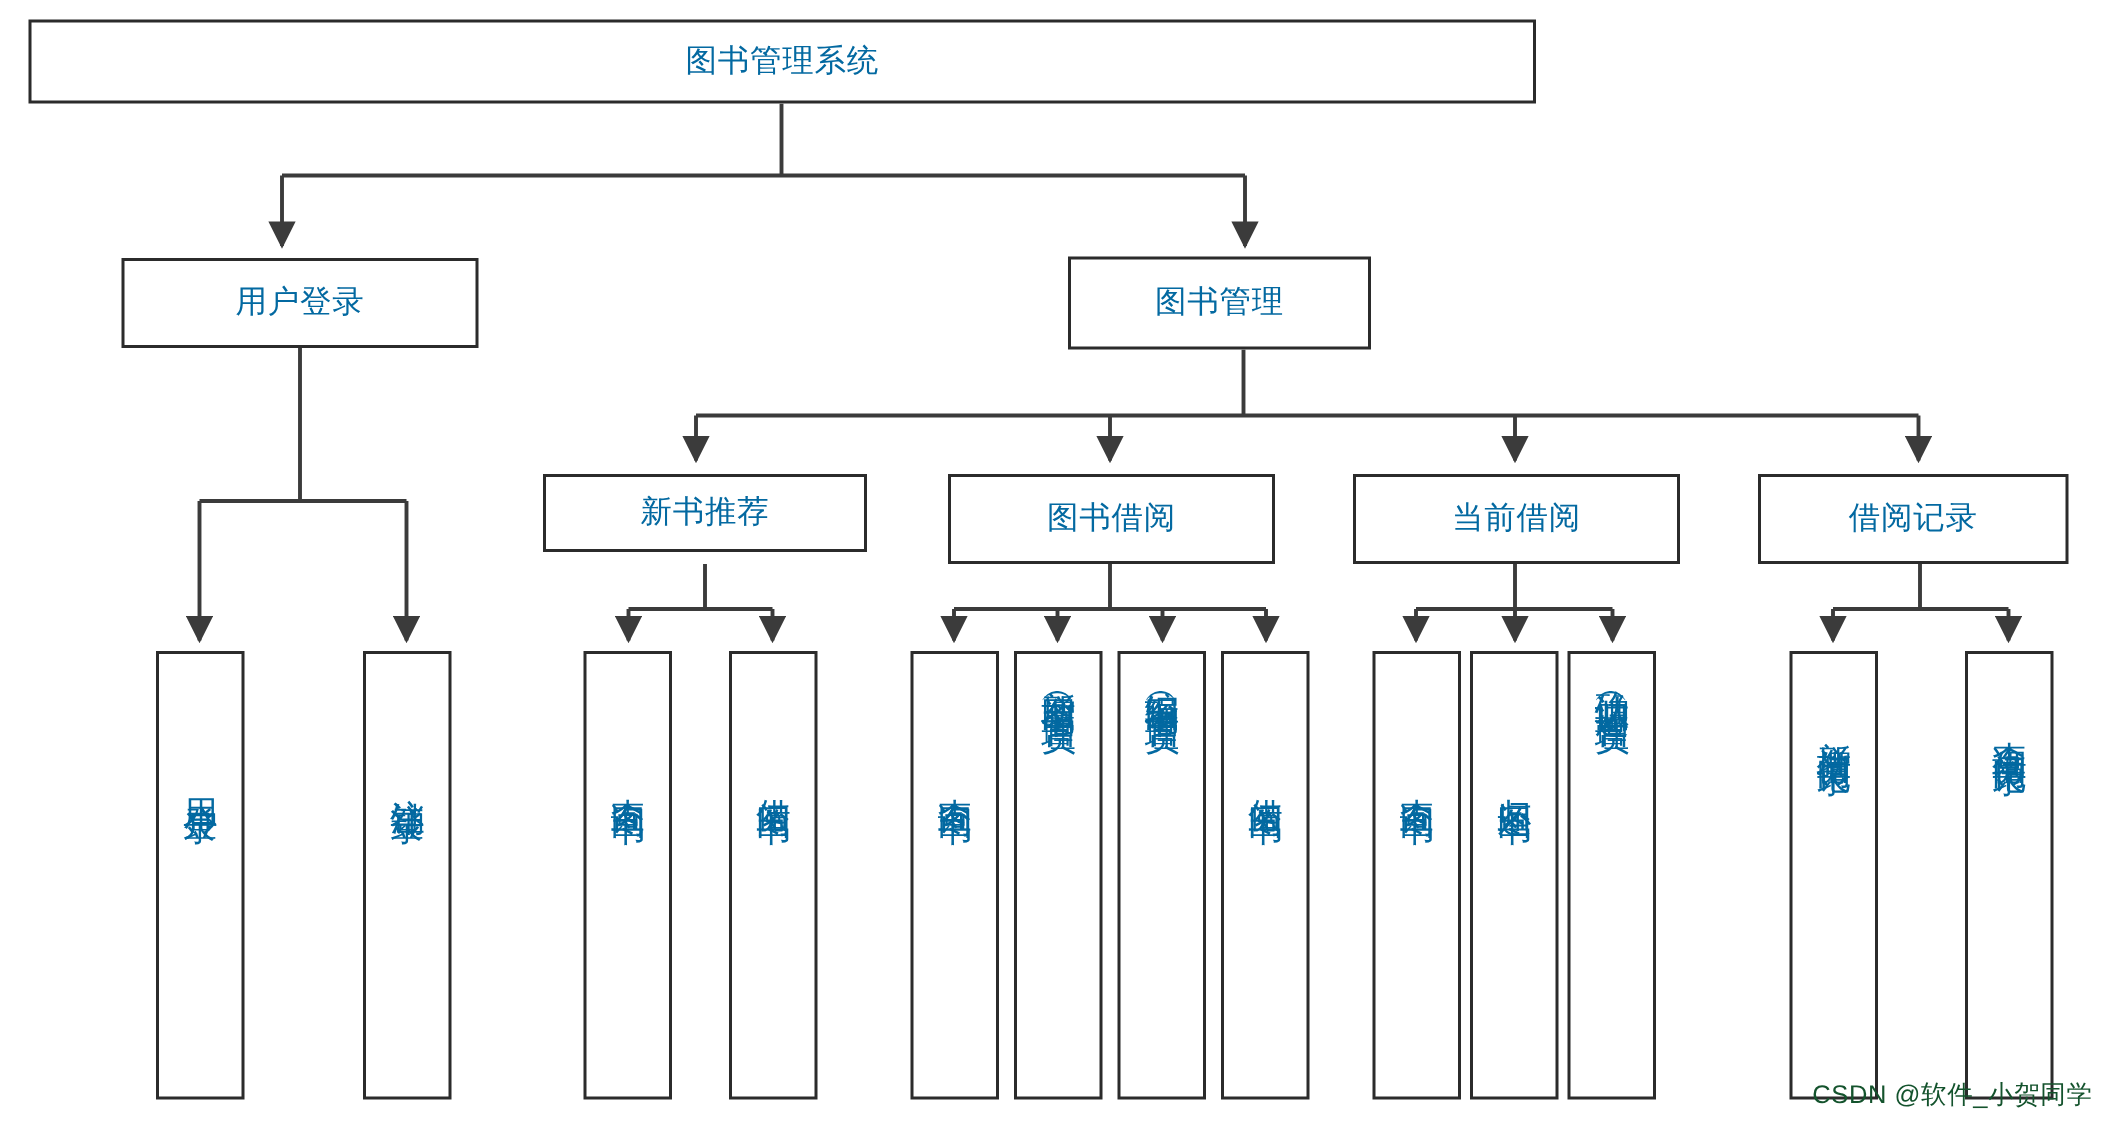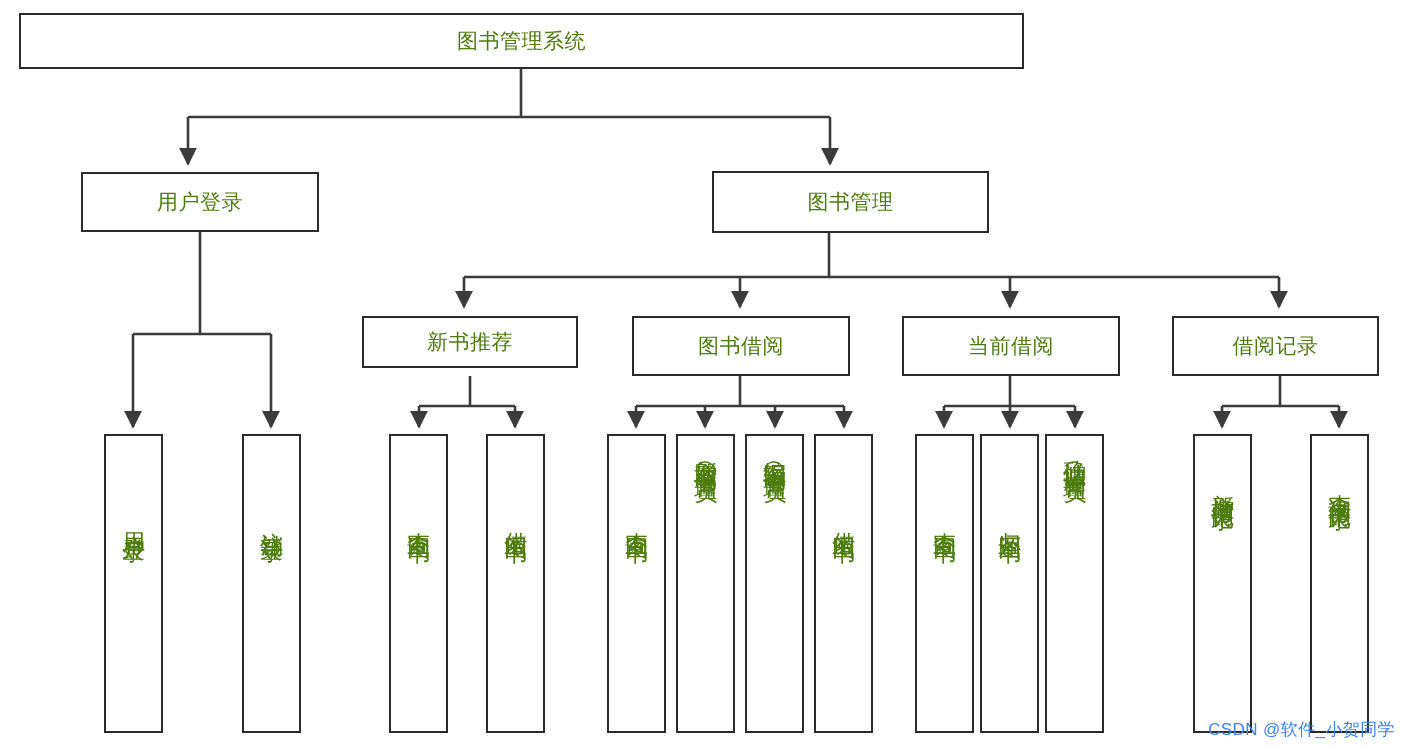--- a/index.html
+++ b/index.html
@@ -30,21 +30,21 @@
     display:flex;
     align-items:center;
     justify-content:center;
     color:#3d3d3d;
     z-index:3;
   }
   .node .label{
     display:block;
     text-align:center;
     line-height:1.18;
-    color:#4d7c0f;
+    color:#0369a1;
   }
   
   .node.h .label{
     font-size:21px;
     letter-spacing:0.5px;
     white-space:nowrap;
   }
   
   .node.v{
     align-items:flex-start;
@@ -60,21 +60,21 @@
     white-space:nowrap;
   }
   
   .node.v.tall{ padding-top:6px; }
   .node.v.mid .label{ }
   .watermark{
     position:absolute;
     right:10px;
     bottom:6px;
     font-size:17px;
-    color:#3b82f6;
+    color:#14532d;
     white-space:nowrap;
     z-index:6;
     letter-spacing:0.4px;
   }
 </style>
 </head>
 <body>
 
 <div id="canvas">
 
@@ -131,21 +131,21 @@
   </svg>
 
   <div class="node h" style="left:19px; top:13px; width:1005px; height:56px;">
     <span class="label">图书管理系统</span>
   </div>
 
   <div class="node h" style="left:81px; top:172px; width:238px; height:60px;">
     <span class="label">用户登录</span>
   </div>
 
-  <div class="node h" style="left:712px; top:171px; width:277px; height:62px;">
+  <div class="node h" style="left:712px; top:171px; width:202px; height:62px;">
     <span class="label">图书管理</span>
   </div>
 
   <div class="node h" style="left:362px; top:316px; width:216px; height:52px;">
     <span class="label">新书推荐</span>
   </div>
 
   <div class="node h" style="left:632px; top:316px; width:218px; height:60px;">
     <span class="label">图书借阅</span>
   </div>

